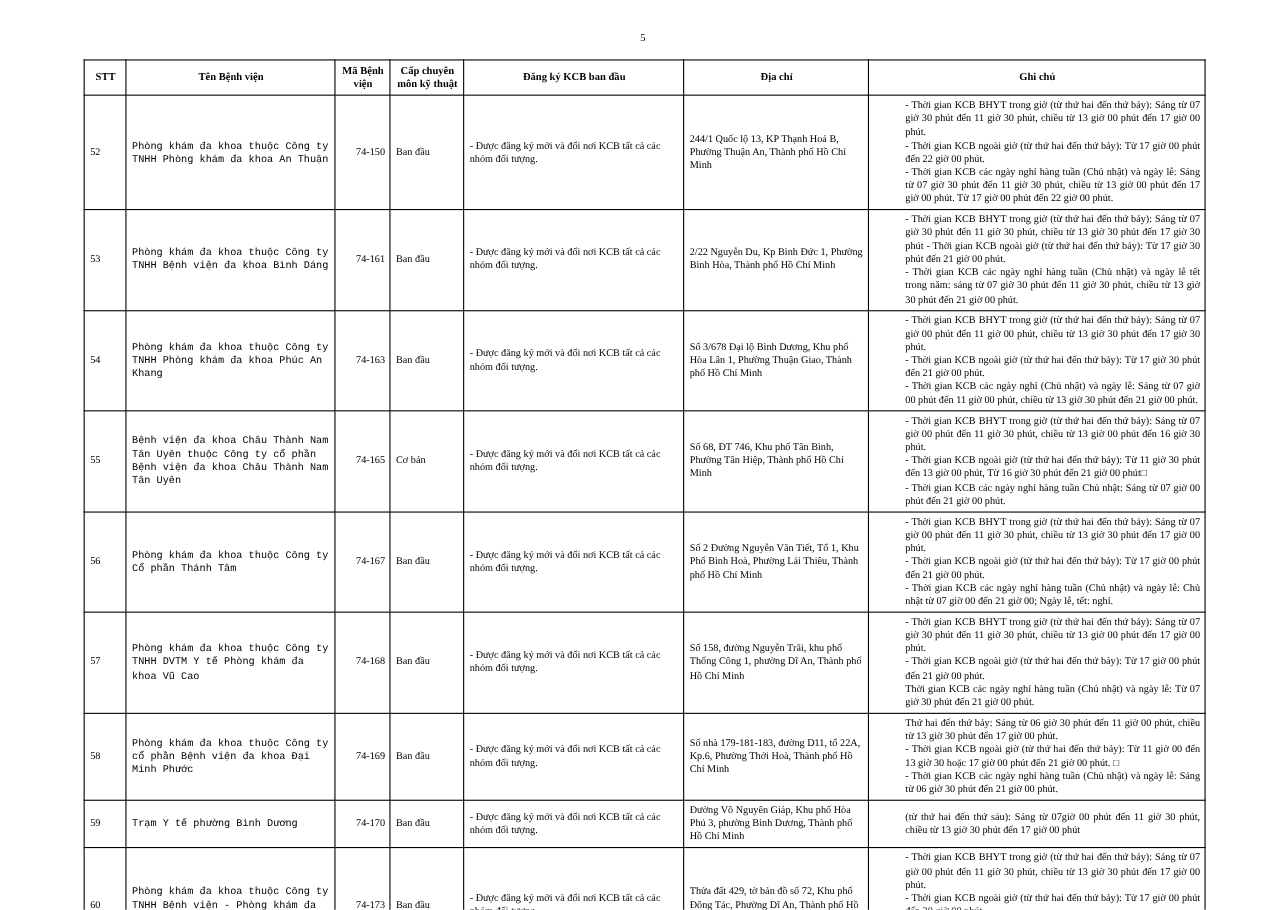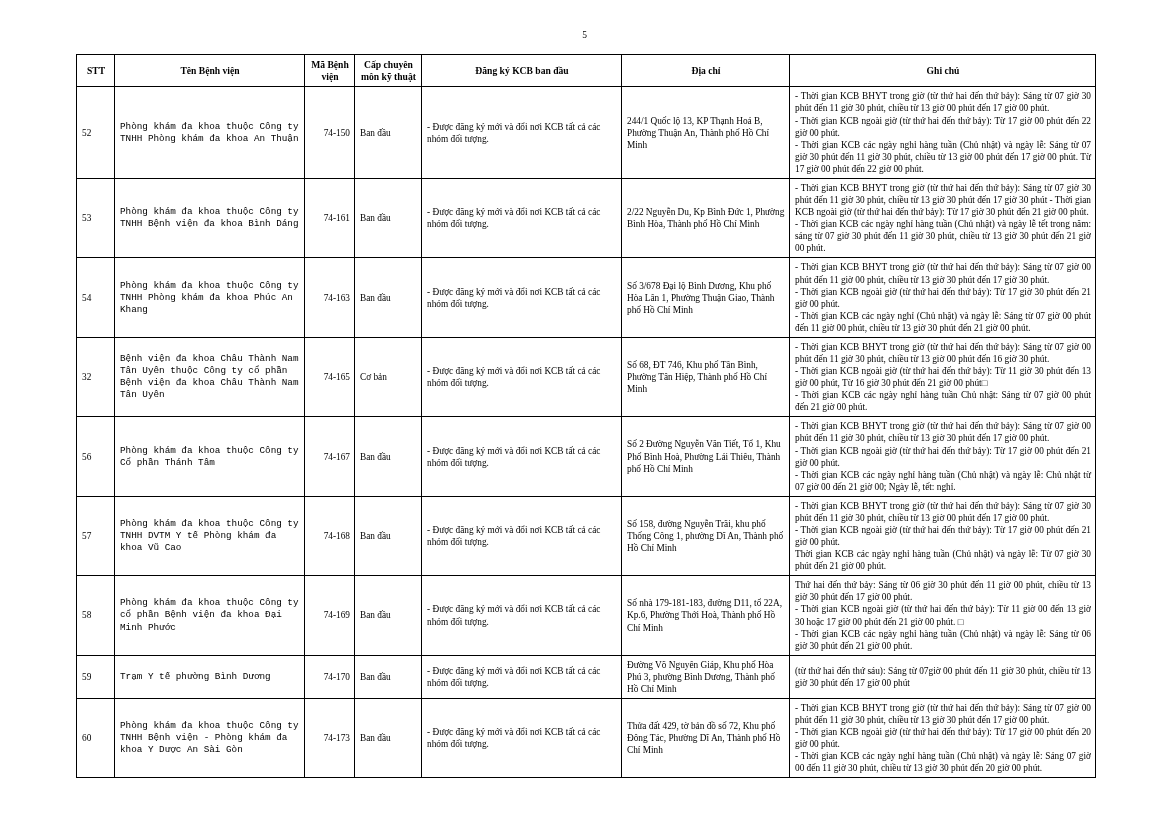--- a/index.html
+++ b/index.html
@@ -95,21 +95,21 @@
     vertical-align: middle;
     padding-left: 6px;
     font-family: Liberation Serif, serif;
   }
   td.note {
     vertical-align: middle;
     padding-left: 5px;
     padding-right: 4px;
     text-align: justify;
   }
-  .note-line { display: block; }
+  .note-line { display: block; margin-left: 28px; }
 </style>
 </head>
 <body>
 
 <div class="page">
 
   <div class="page-number">5</div>
 
   <div class="table-wrap">
     <table class="kcb">
@@ -166,21 +166,21 @@
             <td class="level">Ban đầu</td>
             <td class="reg">- Được đăng ký mới và đổi nơi KCB tất cả các nhóm đối tượng.</td>
             <td class="addr">Số 3/678 Đại lộ Bình Dương, Khu phố Hòa Lân 1, Phường Thuận Giao, Thành phố Hồ Chí Minh</td>
             <td class="note">
               <span class="note-line">- Thời gian KCB BHYT trong giờ (từ thứ hai đến thứ bảy): Sáng từ 07 giờ 00 phút đến 11 giờ 00 phút, chiều từ 13 giờ 30 phút đến 17 giờ 30 phút.</span>
               <span class="note-line">- Thời gian KCB ngoài giờ (từ thứ hai đến thứ bảy): Từ 17 giờ 30 phút đến 21 giờ 00 phút.</span>
               <span class="note-line">- Thời gian KCB các ngày nghỉ (Chủ nhật) và ngày lễ: Sáng từ 07 giờ 00 phút đến 11 giờ 00 phút, chiều từ 13 giờ 30 phút đến 21 giờ 00 phút.</span>
             </td>
           </tr>
           <tr>
-            <td class="stt">32</td>
+            <td class="stt">55</td>
             <td class="name">Bệnh viện đa khoa Châu Thành Nam Tân Uyên thuộc Công ty cổ phần Bệnh viện đa khoa Châu Thành Nam Tân Uyên</td>
             <td class="code">74-165</td>
             <td class="level">Cơ bản</td>
             <td class="reg">- Được đăng ký mới và đổi nơi KCB tất cả các nhóm đối tượng.</td>
             <td class="addr">Số 68, ĐT 746, Khu phố Tân Bình, Phường Tân Hiệp, Thành phố Hồ Chí Minh</td>
             <td class="note">
               <span class="note-line">- Thời gian KCB BHYT trong giờ (từ thứ hai đến thứ bảy): Sáng từ 07 giờ 00 phút đến 11 giờ 30 phút, chiều từ 13 giờ 00 phút đến 16 giờ 30 phút.</span>
               <span class="note-line">- Thời gian KCB ngoài giờ (từ thứ hai đến thứ bảy): Từ 11 giờ 30 phút đến 13 giờ 00 phút, Từ 16 giờ 30 phút đến 21 giờ 00 phút□</span>
               <span class="note-line">- Thời gian KCB các ngày nghỉ hàng tuần Chủ nhật: Sáng từ 07 giờ 00 phút đến 21 giờ 00 phút.</span>
             </td>

